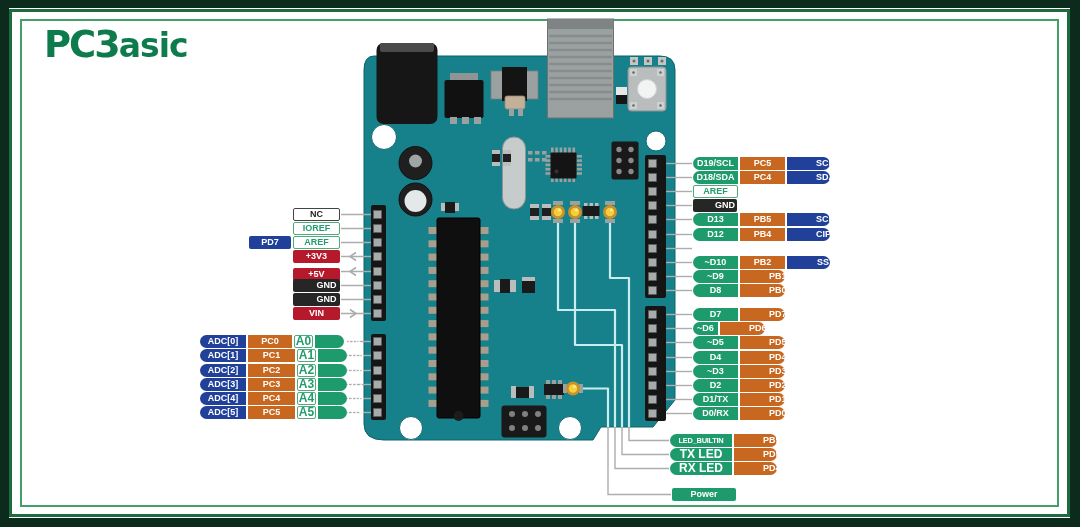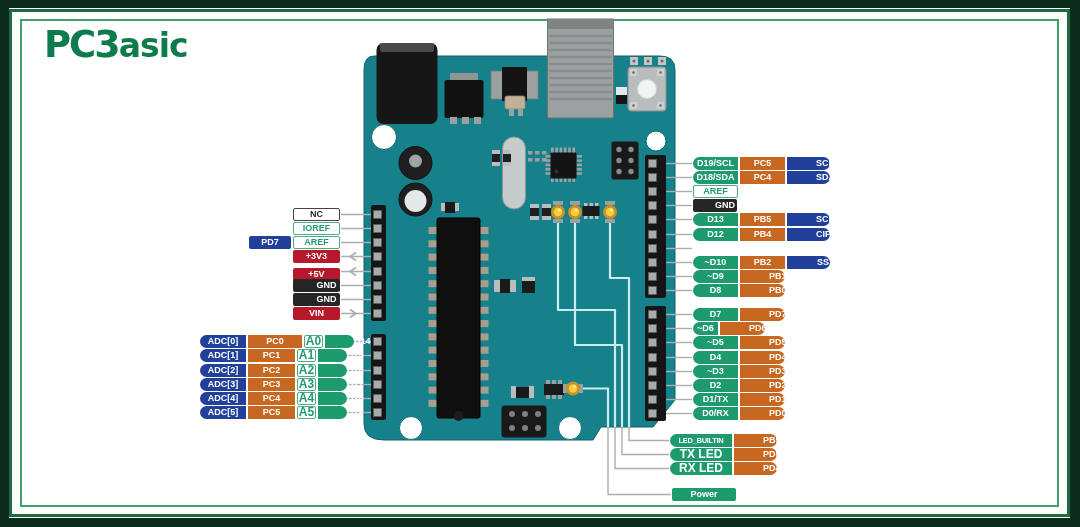--- a/index.html
+++ b/index.html
@@ -379,21 +379,21 @@
 
   <div class="row" style="left:293px;top:208px"><span class="seg c-wb rb" style="width:47px">NC</span></div>
   <div class="row" style="left:293px;top:222px"><span class="seg c-wg rb" style="width:47px">IOREF</span></div>
   <div class="row" style="left:249px;top:236px"><span class="seg c-blue rb" style="width:42px">PD7</span><span class="seg c-wg rb" style="width:47px">AREF</span></div>
   <div class="row" style="left:293px;top:250px"><span class="seg c-red rb" style="width:47px">+3V3</span></div>
   <div class="row" style="left:293px;top:268px"><span class="seg c-red rb" style="width:47px">+5V</span></div>
   <div class="row" style="left:293px;top:279px"><span class="seg c-black rb" style="width:47px">GND</span></div>
   <div class="row" style="left:293px;top:293px"><span class="seg c-black rb" style="width:47px">GND</span></div>
   <div class="row" style="left:293px;top:307px"><span class="seg c-red rb" style="width:47px">VIN</span></div>
 
-  <div class="row" style="left:200px;top:335px"><span class="seg c-blue rl" style="width:46px">ADC[0]</span><span class="seg c-orange" style="width:54px">PC0</span><span class="seg c-wg rb f8" style="width:19px">A0</span><span class="seg c-green rr" style="width:29px">D14</span></div>
+  <div class="row" style="left:200px;top:335px"><span class="seg c-blue rl" style="width:46px">ADC[0]</span><span class="seg c-orange" style="width:44px">PC0</span><span class="seg c-wg rb f8" style="width:19px">A0</span><span class="seg c-green rr" style="width:29px">D14</span></div>
   <div class="row" style="left:200px;top:349px"><span class="seg c-blue rl" style="width:46px">ADC[1]</span><span class="seg c-orange" style="width:47px">PC1</span><span class="seg c-wg rb f8" style="width:19px">A1</span><span class="seg c-green rr" style="width:29px">D15</span></div>
   <div class="row" style="left:200px;top:364px"><span class="seg c-blue rl" style="width:46px">ADC[2]</span><span class="seg c-orange" style="width:47px">PC2</span><span class="seg c-wg rb f8" style="width:19px">A2</span><span class="seg c-green rr" style="width:29px">D16</span></div>
   <div class="row" style="left:200px;top:378px"><span class="seg c-blue rl" style="width:46px">ADC[3]</span><span class="seg c-orange" style="width:47px">PC3</span><span class="seg c-wg rb f8" style="width:19px">A3</span><span class="seg c-green rr" style="width:29px">D17</span></div>
   <div class="row" style="left:200px;top:392px"><span class="seg c-blue rl" style="width:46px">ADC[4]</span><span class="seg c-orange" style="width:47px">PC4</span><span class="seg c-wg rb f8" style="width:19px">A4</span><span class="seg c-green rr" style="width:29px">D18</span></div>
   <div class="row" style="left:200px;top:406px"><span class="seg c-blue rl" style="width:46px">ADC[5]</span><span class="seg c-orange" style="width:47px">PC5</span><span class="seg c-wg rb f8" style="width:19px">A5</span><span class="seg c-green rr" style="width:29px">D19</span></div>
 
   <div class="row" style="left:693px;top:157px"><span class="seg c-green rl" style="width:45px">D19/SCL</span><span class="seg c-orange" style="width:45px">PC5</span><span class="seg c-blue rr" style="width:43px">SCL</span></div>
   <div class="row" style="left:693px;top:171px"><span class="seg c-green rl" style="width:45px">D18/SDA</span><span class="seg c-orange" style="width:45px">PC4</span><span class="seg c-blue rr" style="width:43px">SDA</span></div>
   <div class="row" style="left:693px;top:185px"><span class="seg c-wg rb" style="width:45px">AREF</span></div>
   <div class="row" style="left:693px;top:199px"><span class="seg c-black rb" style="width:44px">GND</span></div>

